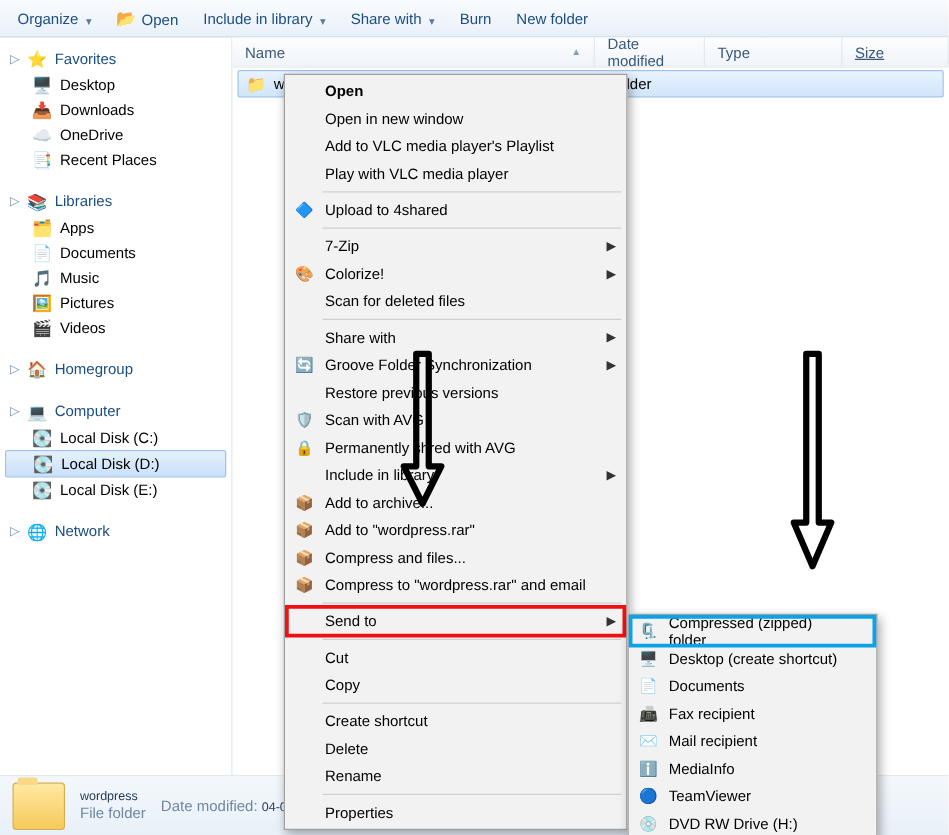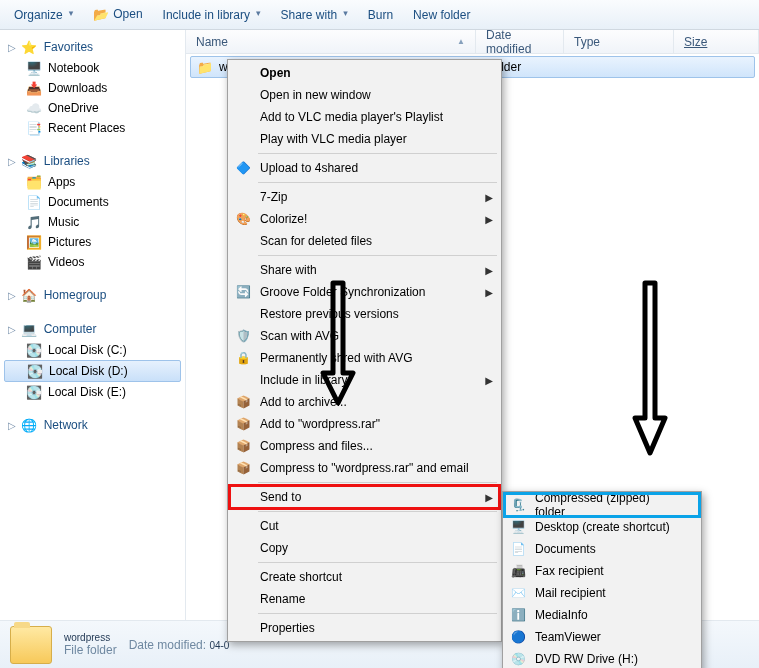--- a/index.html
+++ b/index.html
@@ -1,19 +1,19 @@
 <!DOCTYPE html>
 <html><head>
 <meta charset="utf-8">
 <style>
 * { box-sizing: border-box; margin: 0; padding: 0; font-family: "Segoe UI", Tahoma, sans-serif; font-size: 12px; }
 body { width: 759px; height: 668px; background: #fff; overflow: hidden; position: relative; }
 
 .toolbar { display: flex; align-items: center; height: 30px; padding: 0 6px; background: linear-gradient(#fafcfe,#e8f0f8); border-bottom: 1px solid #d0d8e0; gap: 4px; }
-.tb-btn { display: flex; align-items: flex-start; gap: 4px; padding: 2px 8px; color: #1b4e81; cursor: pointer; border-radius: 3px; white-space: nowrap; }
+.tb-btn { display: flex; align-items: flex-end; gap: 4px; padding: 2px 8px; color: #1b4e81; cursor: pointer; border-radius: 3px; white-space: nowrap; }
 .tri { font-size: 9px; color: #5a7aa0; margin-left: 2px; }
 
 .content { display: flex; height: 590px; }
 .sidebar { width: 186px; border-right: 1px solid #e3e9ef; padding: 4px 0; overflow: hidden; }
 .group-head { display: flex; align-items: center; gap: 6px; padding: 5px 8px 3px 8px; color: #1b4e81; font-weight: 400; }
 .gcol { color: #7790ab; font-size: 10px; }
 .item { display: flex; align-items: center; gap: 6px; padding: 2px 8px 2px 26px; cursor: pointer; }
 .item.sel { background: linear-gradient(#e6f1fd,#c9e0f9); border: 1px solid #9ec3ea; border-radius: 2px; margin: 0 4px; padding-left: 22px; }
 .ico { width: 16px; height: 16px; display: inline-flex; align-items: center; justify-content: center; font-size: 13px; }
 
@@ -80,21 +80,21 @@
 <div class="content">
 
   <div class="sidebar">
     <div class="group-head">
         <span class="gcol">▷</span>
         <span class="ico">⭐</span>
         <span>Favorites</span>
       </div>
     <div class="item">
         <span class="ico">🖥️</span>
-        <span>Notebook</span>
+        <span>Desktop</span>
       </div>
     <div class="item">
         <span class="ico">📥</span>
         <span>Downloads</span>
       </div>
     <div class="item">
         <span class="ico">☁️</span>
         <span>OneDrive</span>
       </div>
     <div class="item">
@@ -264,20 +264,23 @@
       <div class="sep"></div>
       <div class="mi">
           <span>Cut</span>
         </div>
       <div class="mi">
           <span>Copy</span>
         </div>
       <div class="sep"></div>
       <div class="mi">
           <span>Create shortcut</span>
+        </div>
+      <div class="mi">
+          <span>Delete</span>
         </div>
       <div class="mi">
           <span>Rename</span>
         </div>
       <div class="sep"></div>
       <div class="mi">
           <span>Properties</span>
         </div>
     </div>
 

